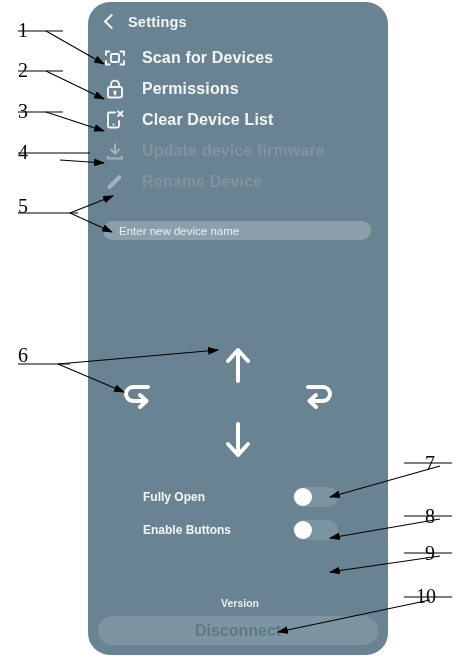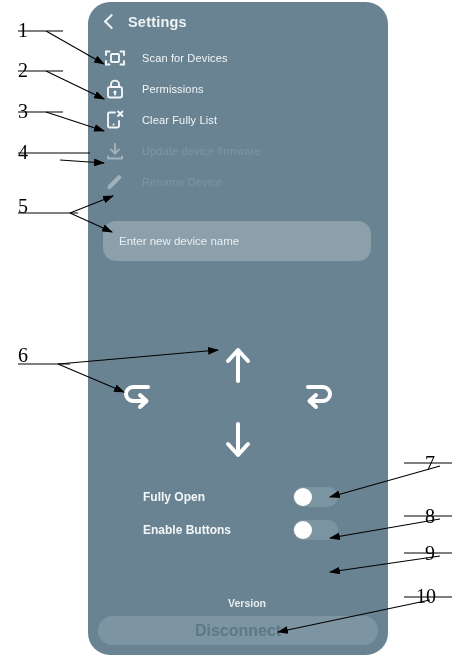--- a/index.html
+++ b/index.html
@@ -16,47 +16,47 @@
   
   #header{height:40px;display:flex;align-items:center;padding-left:12px;}
   #back-chevron{width:18px;height:18px;position:relative;margin-right:10px;}
   #back-chevron::before{content:"";position:absolute;left:6px;top:3px;width:9px;height:9px;
       border-left:2.6px solid #eef3f5;border-bottom:2.6px solid #eef3f5;transform:rotate(45deg);}
   #title{color:#eef3f5;font-size:14.5px;font-weight:bold;letter-spacing:.2px;}
 
   
   .menu-row{display:flex;align-items:center;height:31px;padding-left:14px;}
   .menu-ico{width:26px;height:24px;position:relative;margin-right:14px;flex:0 0 26px;}
-  .menu-lbl{color:#f2f6f8;font-size:11px;font-weight:normal;letter-spacing:.15px;}
+  .menu-lbl{color:#f2f6f8;font-size:16px;font-weight:bold;letter-spacing:.15px;}
   .menu-row.disabled .menu-lbl{color:#7d95a2;}
   .menu-row.disabled .menu-ico svg{opacity:.42;}
 
   
-  #name-input{position:absolute;left:15px;top:219px;width:268px;height:40px;
+  #name-input{position:absolute;left:15px;top:219px;width:268px;height:19px;
       background:#8ba0ab;border-radius:13px;display:flex;align-items:center;padding:0 0 0 16px;
       box-sizing:border-box;}
   #name-input span{color:#e9eff2;font-size:11.5px;}
 
   
   #dpad{position:absolute;left:0;top:330px;width:300px;height:125px;}
   .dp{position:absolute;}
   #arrow-up{left:132px;top:13px;}
   #arrow-down{left:132px;top:88px;}
   #rot-left{left:30px;top:47px;}
   #rot-right{left:210px;top:47px;}
 
   
   #toggles{position:absolute;left:0;top:478px;width:300px;}
   .trow{display:flex;align-items:center;height:33px;padding-left:47px;}
   .tlbl{color:#f2f6f8;font-size:12px;font-weight:bold;width:150px;padding-left:8px;}
   .sw{width:45px;height:20px;background:#7b94a1;border-radius:10px;position:relative;}
   .sw .knob{position:absolute;left:1px;top:1px;width:18px;height:18px;border-radius:50%;background:#ffffff;}
 
   
-  #version{position:absolute;top:595px;left:9px;width:300px;text-align:center;
+  #version{position:absolute;top:595px;left:2px;width:300px;text-align:center;
            color:#e4ecef;font-size:10.5px;font-weight:bold;}
   #disconnect{position:absolute;left:10px;top:614px;width:280px;height:29px;
       background:#7d95a2;border-radius:15px;display:flex;align-items:center;justify-content:center;}
   #disconnect span{color:#5d7886;font-size:16px;font-weight:bold;}
 </style>
 </head>
 <body>
 
 <div id="panel">
 
@@ -96,21 +96,21 @@
     <div class="menu-row">
       <span class="menu-ico">
         <svg width="26" height="24" viewBox="0 0 26 24">
             <g fill="none" stroke="#f2f6f8" stroke-width="1.9" stroke-linecap="round">
           <path d="M13 4.5H7.5A1.5 1.5 0 006 6v12a1.5 1.5 0 001.5 1.5h8A1.5 1.5 0 0017 18v-5"></path>
           <path d="M16 3.5l4.5 4.5M20.5 3.5L16 8"></path>
           <circle cx="11.5" cy="16.4" r="1" fill="#f2f6f8" stroke="none"></circle>
             </g>
           </svg>
       </span>
-      <span class="menu-lbl">Clear Fully List</span>
+      <span class="menu-lbl">Clear Device List</span>
     </div>
 
     <div class="menu-row disabled">
       <span class="menu-ico">
         <svg width="26" height="24" viewBox="0 0 26 24">
             <g fill="none" stroke="#f2f6f8" stroke-width="1.9" stroke-linecap="round" stroke-linejoin="round">
           <path d="M13 5v9M9 10.5l4 4 4-4"></path>
               <path d="M6 17.5v2h14v-2"></path>
             </g>
           </svg>

